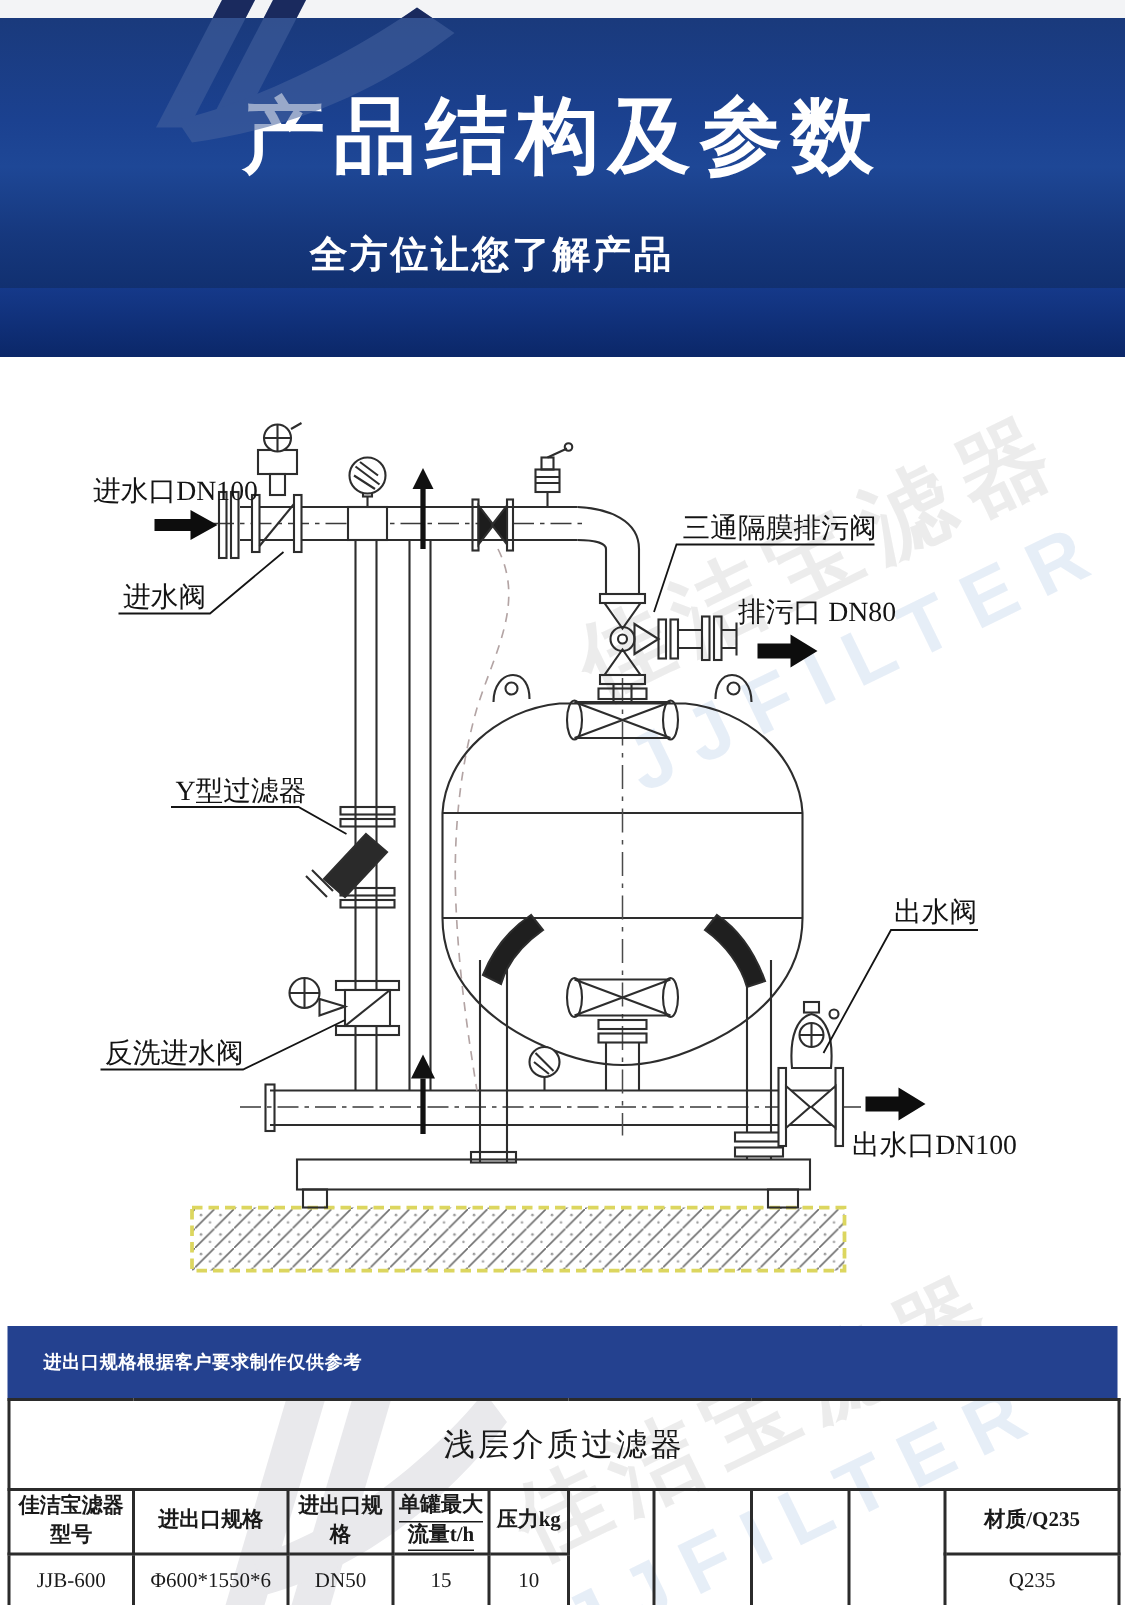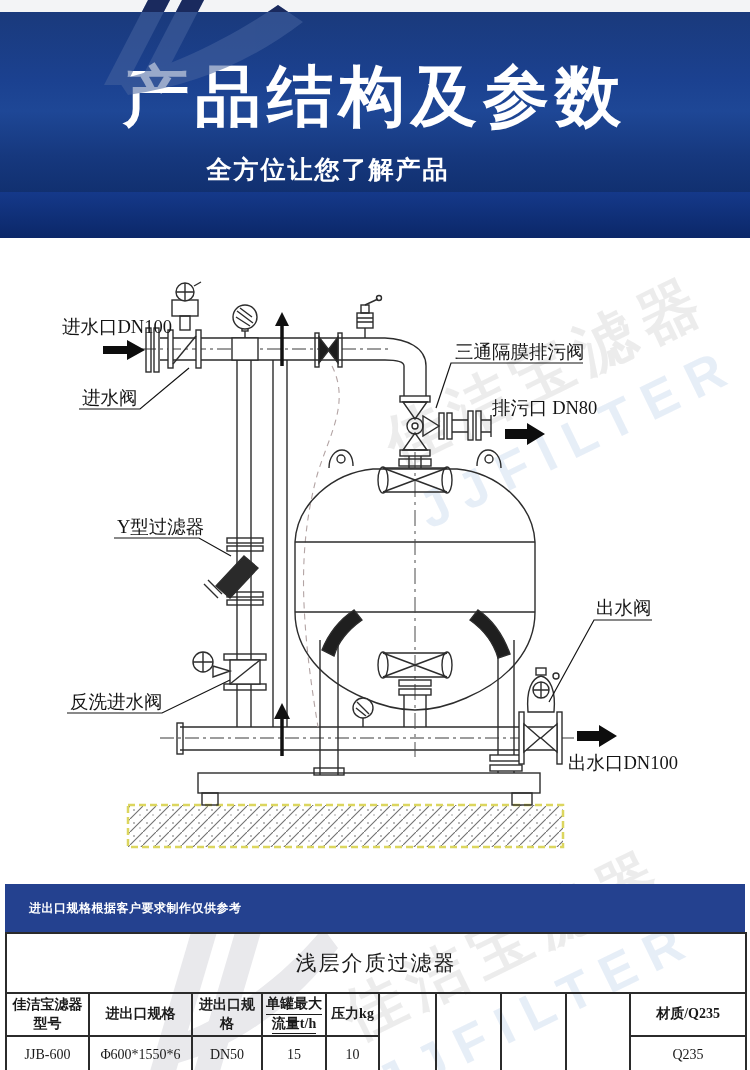--- a/index.html
+++ b/index.html
@@ -5,21 +5,21 @@
   html,body{margin:0;padding:0;background:#fff;}
   .page{position:relative;width:750px;height:1070px;overflow:hidden;background:#fff;
         font-family:"Liberation Sans",sans-serif;}
   
   .topstrip{position:absolute;left:0;top:0;width:750px;height:12px;background:#f3f4f6;z-index:2;}
   .banner{position:absolute;left:0;top:12px;width:750px;height:180px;z-index:2;
           background:linear-gradient(180deg,#1a3a7c 0%,#1b4190 38%,#1e4796 55%,#16387e 80%,#113070 100%);}
   .banner-band{position:absolute;left:0;top:192px;width:750px;height:46px;z-index:2;
           background:linear-gradient(180deg,#15398a 0%,#0b2768 100%);}
   .banner-title{position:absolute;left:0;top:60px;width:750px;text-align:center;z-index:3;
-          color:#fff;font-size:66px;font-weight:900;letter-spacing:6px;line-height:1.1;}
+          color:#fff;font-size:55px;font-weight:900;letter-spacing:6px;line-height:1.1;}
   .banner-sub{position:absolute;left:0;top:153px;width:656px;text-align:center;z-index:3;
           color:#fff;font-size:25px;font-weight:700;letter-spacing:2px;}
   .logo-svg{position:absolute;left:78px;top:0;z-index:4;}
   
   .wm{position:absolute;z-index:1;transform:rotate(-26deg);transform-origin:left top;
       white-space:nowrap;pointer-events:none;}
   .wm .cn{display:block;font-size:60px;font-weight:700;letter-spacing:10px;color:#e3e3e3;opacity:.65;}
   .wm .en{display:block;font-size:52px;font-weight:700;letter-spacing:14px;color:#d7e3f2;opacity:.6;margin-top:2px;}
   .wm1{left:372px;top:412px;}
   .wm2{left:330px;top:985px;}

